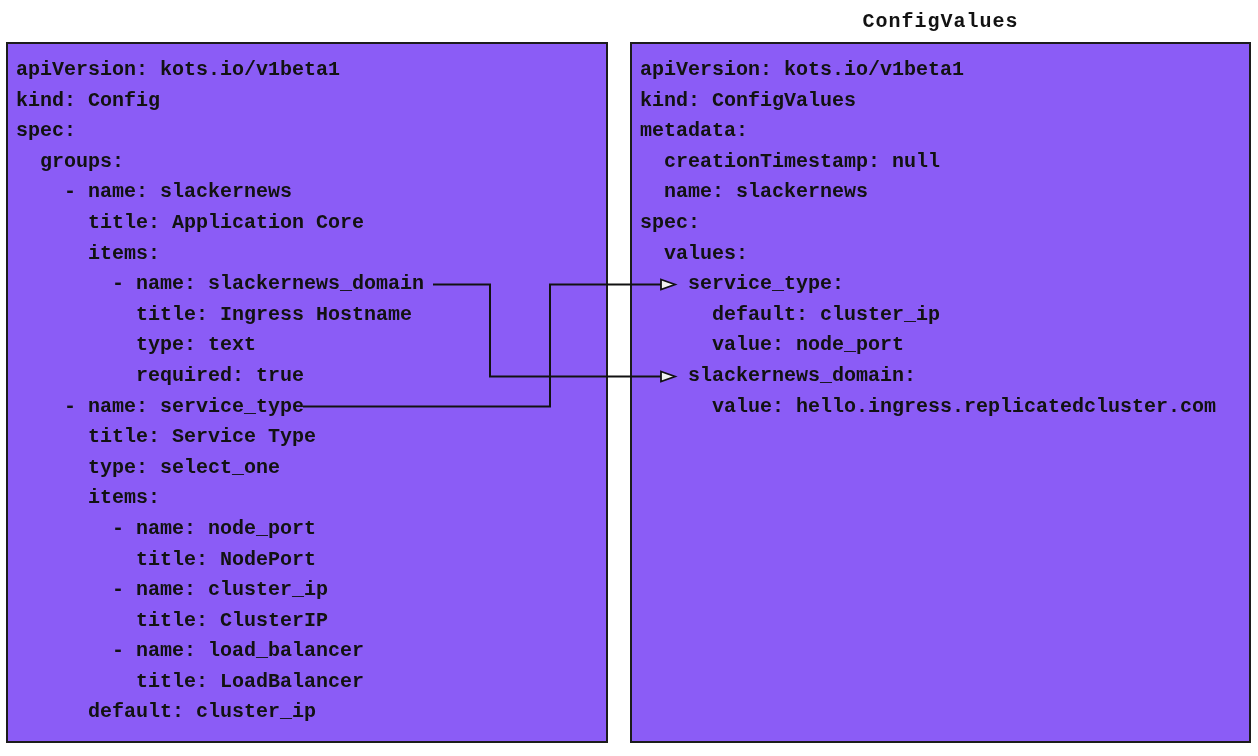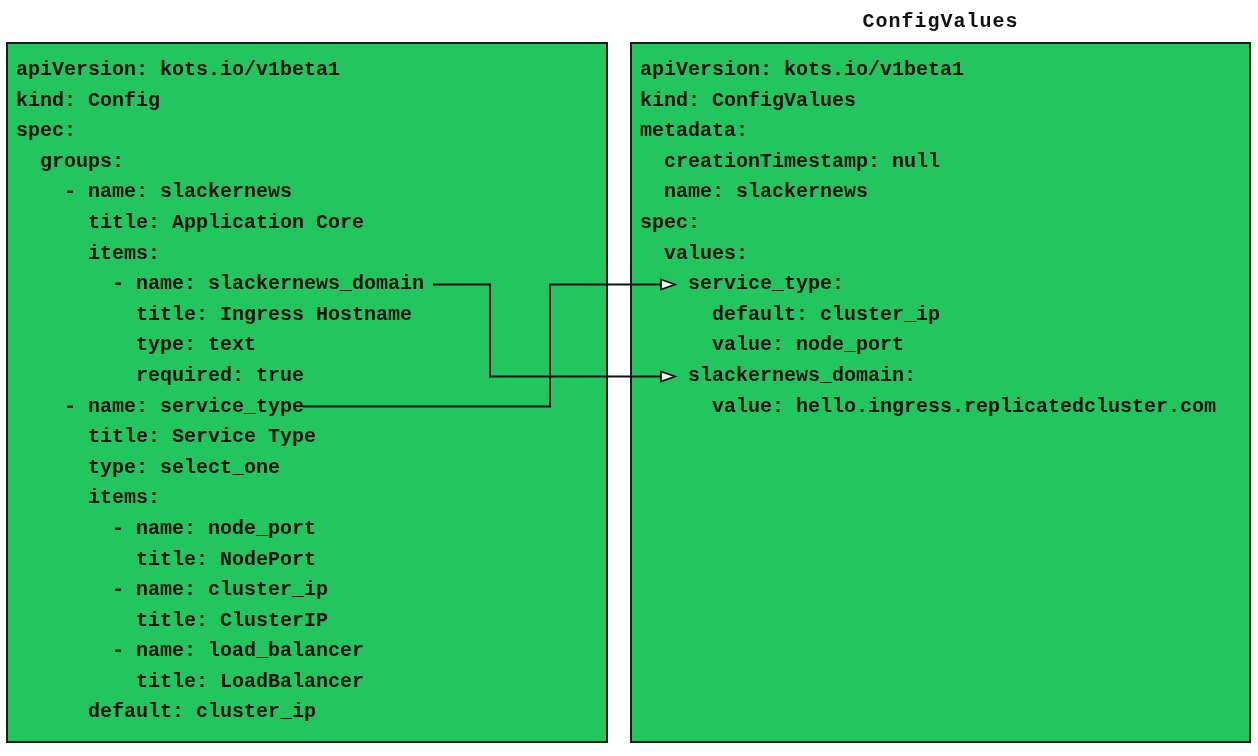--- a/index.html
+++ b/index.html
@@ -19,21 +19,21 @@
     color: #121212;
     text-align: center;
     letter-spacing: 1px;
   }
   #title-config { left: 6px; width: 602px; }
   #title-configvalues { left: 630px; width: 621px; font-family: Liberation Mono, monospace; }
   .panel {
     position: absolute;
     top: 42px;
     height: 701px;
-    background: #22c55e;
+    background: #8b5cf6;
     border: 2px solid #1c1c1c;
     box-sizing: border-box;
   }
   #panel-config { left: 6px; width: 602px; }
   #panel-configvalues { left: 630px; width: 621px; }
   .yaml {
     margin: 0;
     padding: 11px 4px 0 8px;
     font: 700 20px/30.6px "Liberation Mono", "DejaVu Sans Mono", monospace;
     color: #121212;

